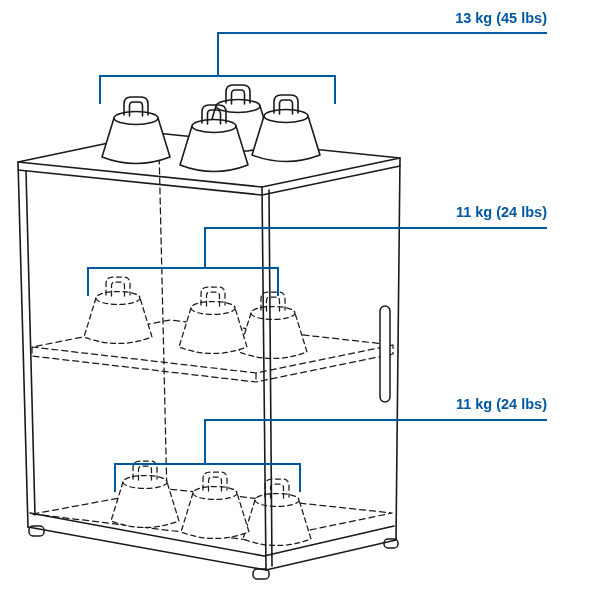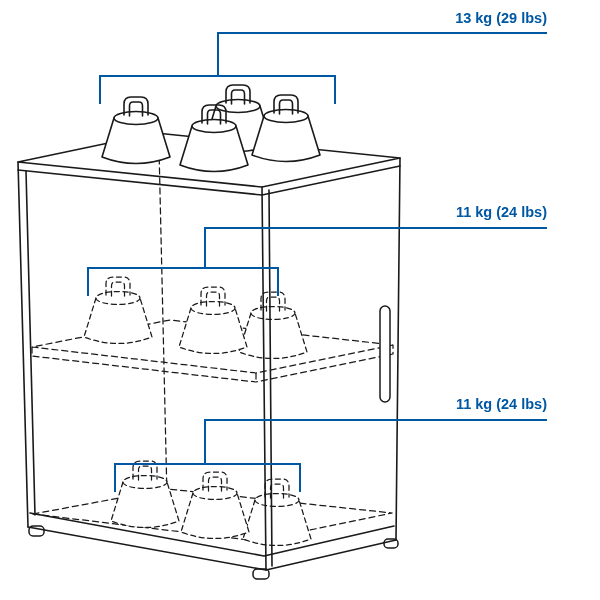--- a/index.html
+++ b/index.html
@@ -91,17 +91,17 @@
     <g>
       <path class="blue" d="M100 104 L100 76 L335 76 L335 104"></path>
       <path class="blue" d="M218 76 L218 33 L547 33"></path>
       <path class="blue" d="M88 296 L88 268 L278 268 L278 296"></path>
       <path class="blue" d="M205 268 L205 228 L547 228"></path>
       <path class="blue" d="M115 492 L115 464 L300 464 L300 492"></path>
       <path class="blue" d="M205 464 L205 420 L547 420"></path>
     </g>
   </svg>
 
-  <div class="diagram-label lbl-top">13 kg (29 lbs)</div>
+  <div class="diagram-label lbl-top">13 kg (45 lbs)</div>
   <div class="diagram-label lbl-mid">11 kg (24 lbs)</div>
   <div class="diagram-label lbl-bot">11 kg (24 lbs)</div>
 
 </div>
 
 </body></html>

